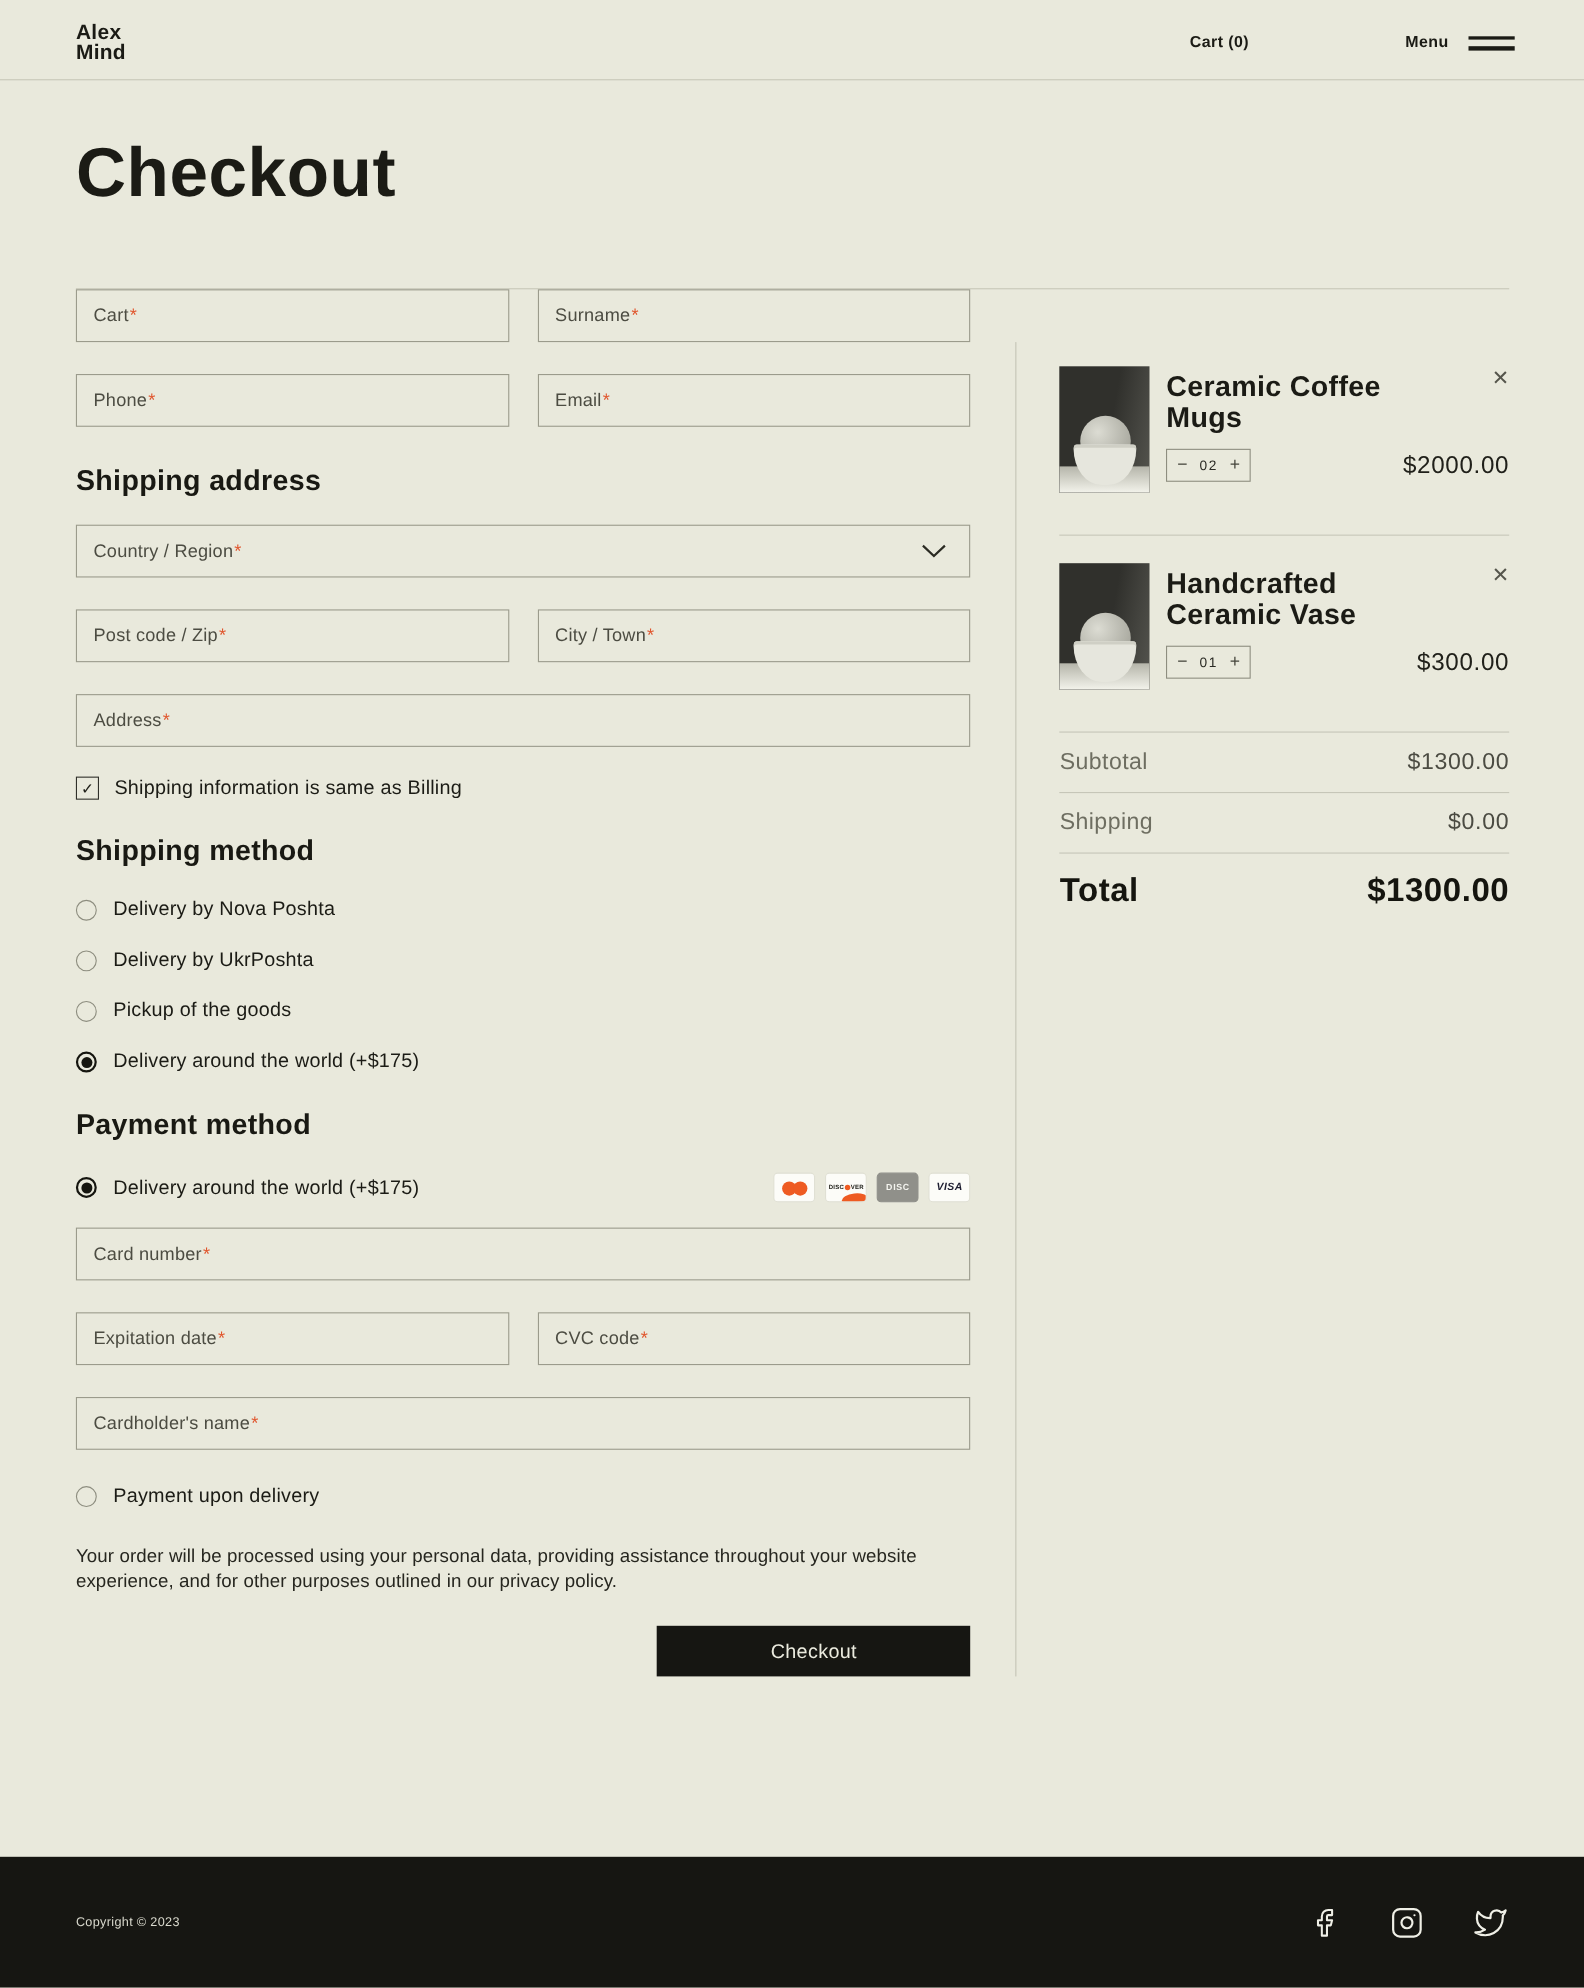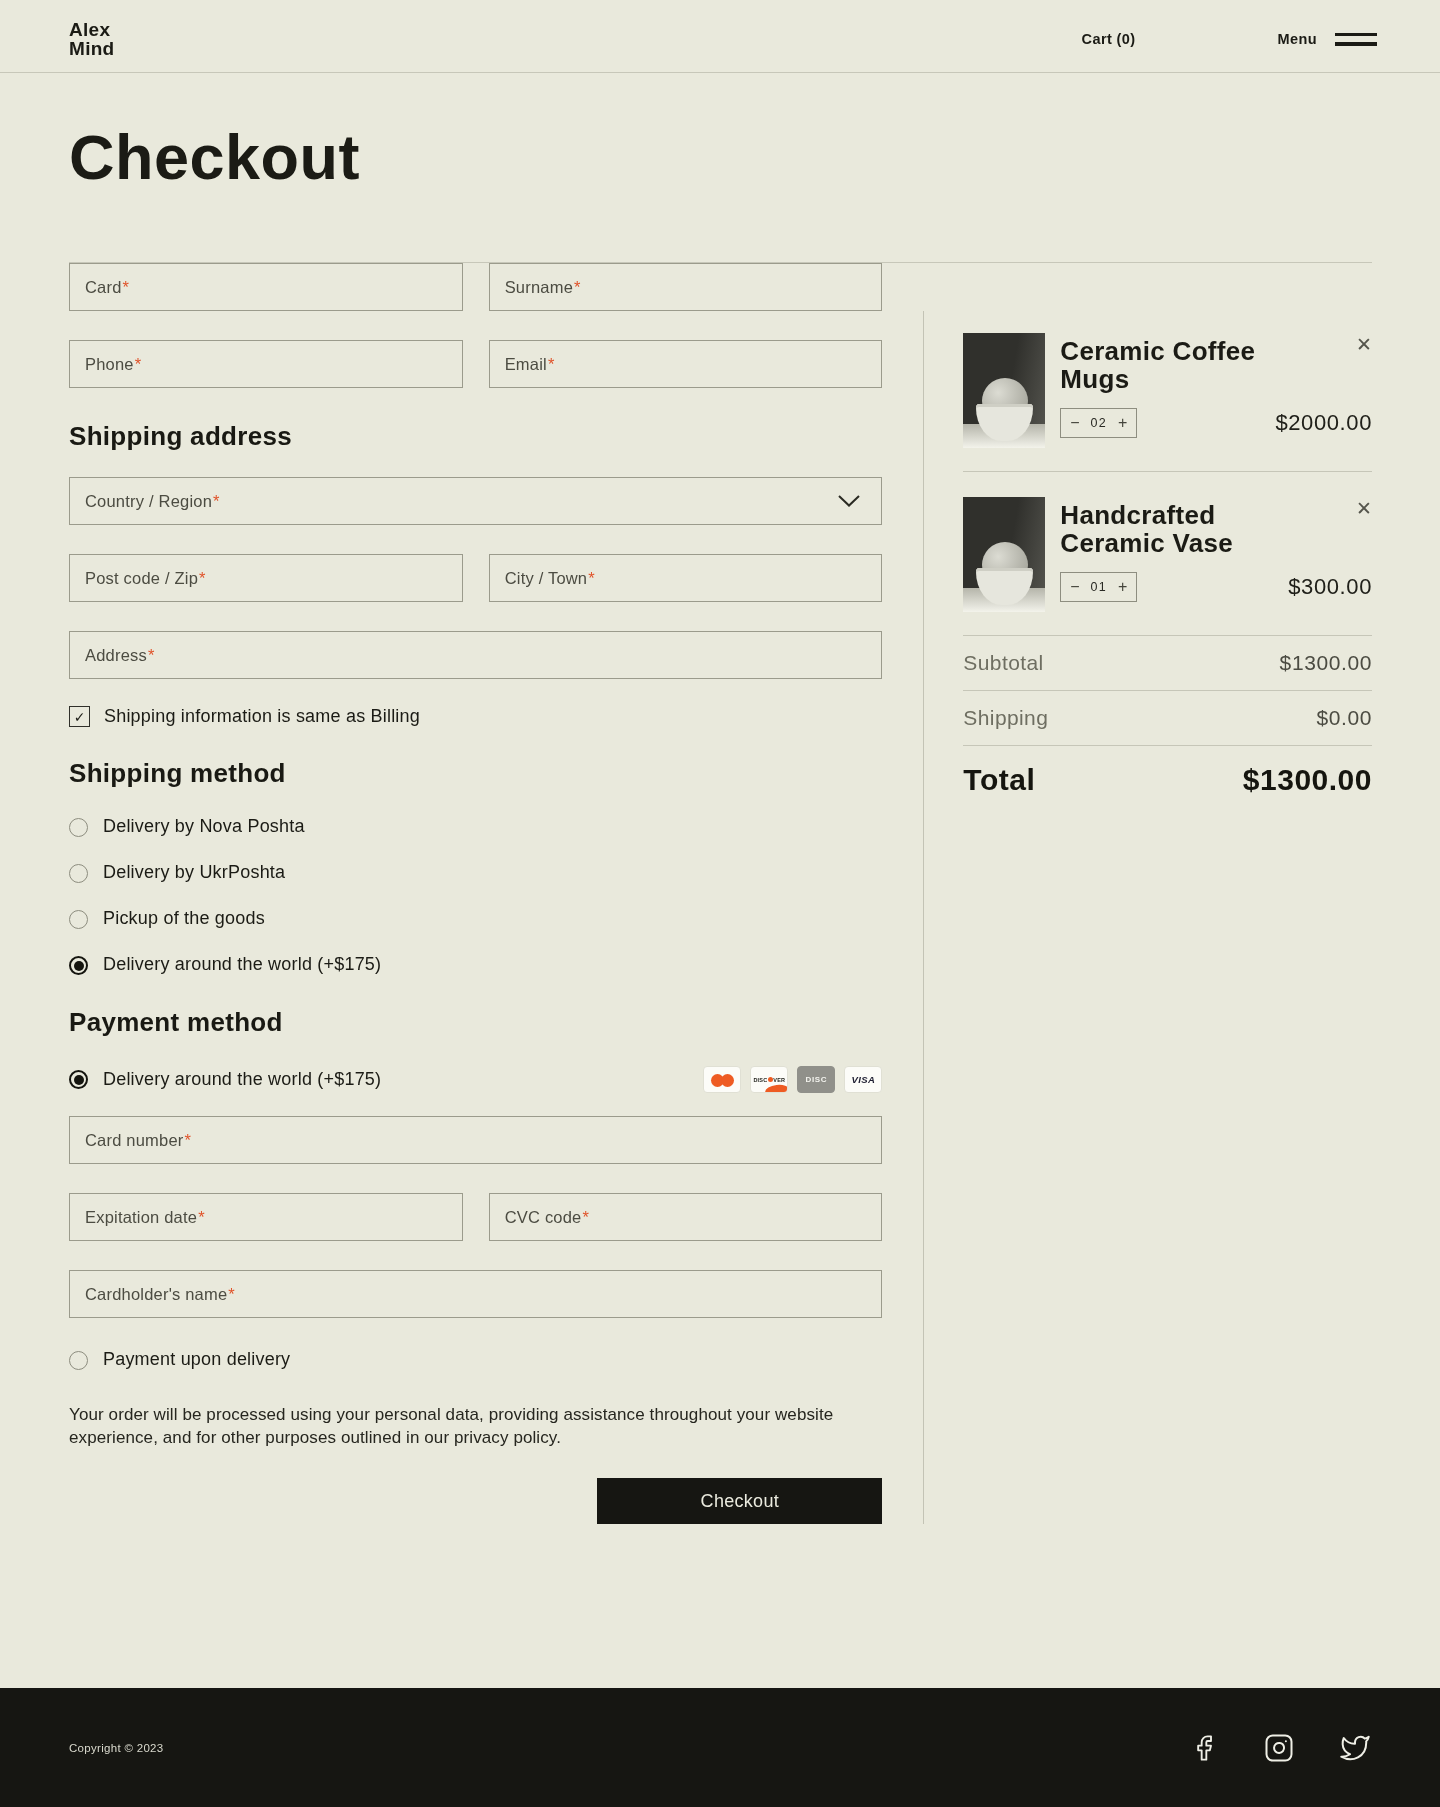--- a/index.html
+++ b/index.html
@@ -87,21 +87,21 @@
   .privacy { margin-top:34px; width:792px; font-size:17px; line-height:1.33; letter-spacing:.1px; color:#26261f; }
 
   .checkout-btn {
     display:block; margin:29px 0 0 auto; width:285px; height:46px;
     background:#161612; color:#ebebdf; border:none; font-size:18px; font-weight:500;
     letter-spacing:.3px; font-family:inherit; cursor:pointer;
   }
 
   
   .cart-col { margin-left:81px; width:409px; padding-top:70px; }
-  .cart-item { display:flex; position:relative; padding-bottom:23px; border-bottom:1px solid #c6c6b8; }
+  .cart-item { display:flex; position:relative; padding-bottom:38px; border-bottom:1px solid #c6c6b8; }
   .cart-item.second { margin-top:25px; }
   .thumb { width:82px; height:115px; flex:none; position:relative; overflow:hidden;
            background:linear-gradient(100deg,#30302c 55%,#55554f); }
   .thumb .floor { position:absolute; bottom:0; left:0; right:0; height:24px;
                   background:linear-gradient(#b5b5aa,#f3f3eb); }
   .thumb .ball { position:absolute; bottom:24px; left:19px; width:46px; height:46px; border-radius:50%;
                  background:radial-gradient(circle at 35% 32%,#dcdcd3,#97978d); }
   .thumb .bowl { position:absolute; bottom:7px; left:13px; width:57px; height:37px; background:#e6e6dd;
                  border-radius:6% 6% 50% 50%/12% 12% 100% 100%; box-shadow:inset 0 3px 0 #cfcfc5; }
   .item-body { flex:1; margin-left:15px; padding-top:5px; }
@@ -154,21 +154,21 @@
     <h1>Checkout</h1>
     <hr class="main-divider">
 
     <div class="content">
       <div class="vline"></div>
 
       <div class="form-col">
 
         <div class="grid2 mb29">
           <div class="field">
-            <span>Card</span>
+            <span>Cart</span>
               <span class="req">*</span>
           </div>
           <div class="field">
             <span>Surname</span>
               <span class="req">*</span>
           </div>
           <div class="field">
             <span>Phone</span>
               <span class="req">*</span>
           </div>

